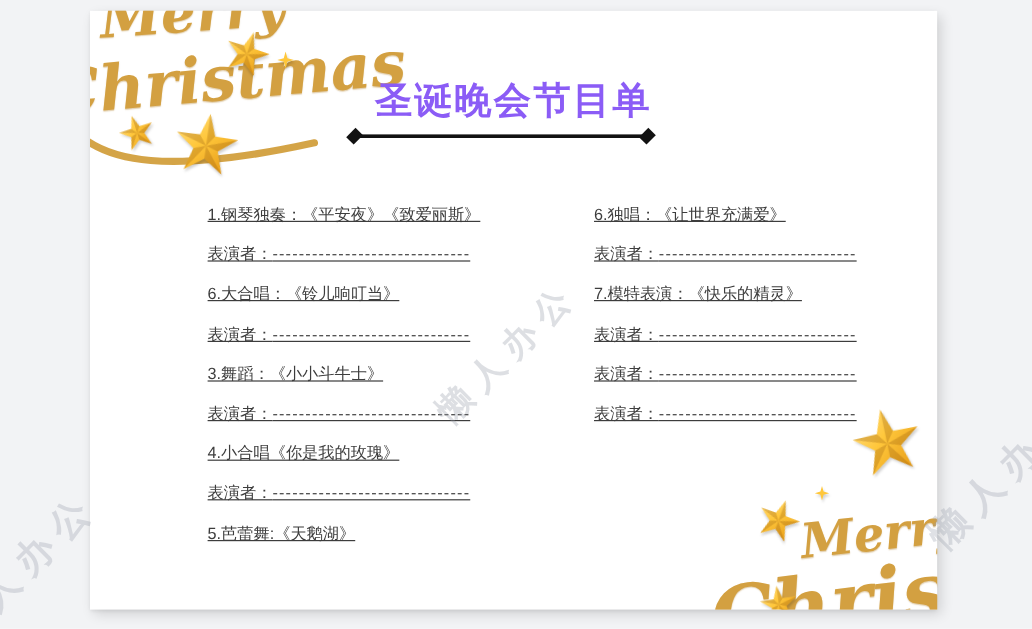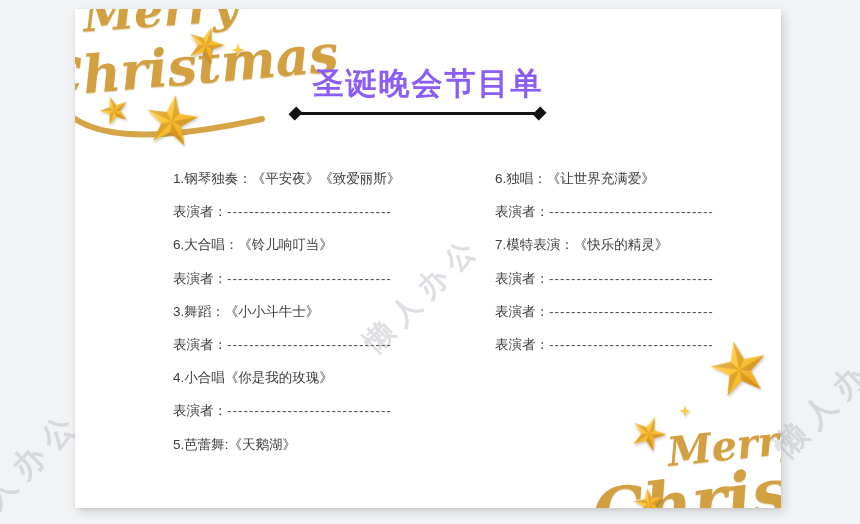--- a/index.html
+++ b/index.html
@@ -36,21 +36,21 @@
   .rule-diamond.left{left:-5px;}
   .rule-diamond.right{right:-5px;}
 
   
   .col{
     position:absolute;top:153px;
     font-size:13.5px;color:#3d3d3d;
   }
   .col.left{left:98px;width:300px;}
   .col.right{left:420px;width:290px;}
-  .col p{margin:0;line-height:33.2px;white-space:nowrap;}
+  .col p{margin:0;line-height:33.2px;white-space:nowrap;text-decoration:underline;}
   .dash{letter-spacing:1px;color:#4a4a4a;}
 
   
   .script{
     position:absolute;margin:0;white-space:nowrap;
     font-family:"DejaVu Serif","Liberation Serif",serif;
     font-style:italic;font-weight:bold;
     color:#d3a041;
     text-shadow:0 1px 1px rgba(170,115,20,.35);
     pointer-events:none;

